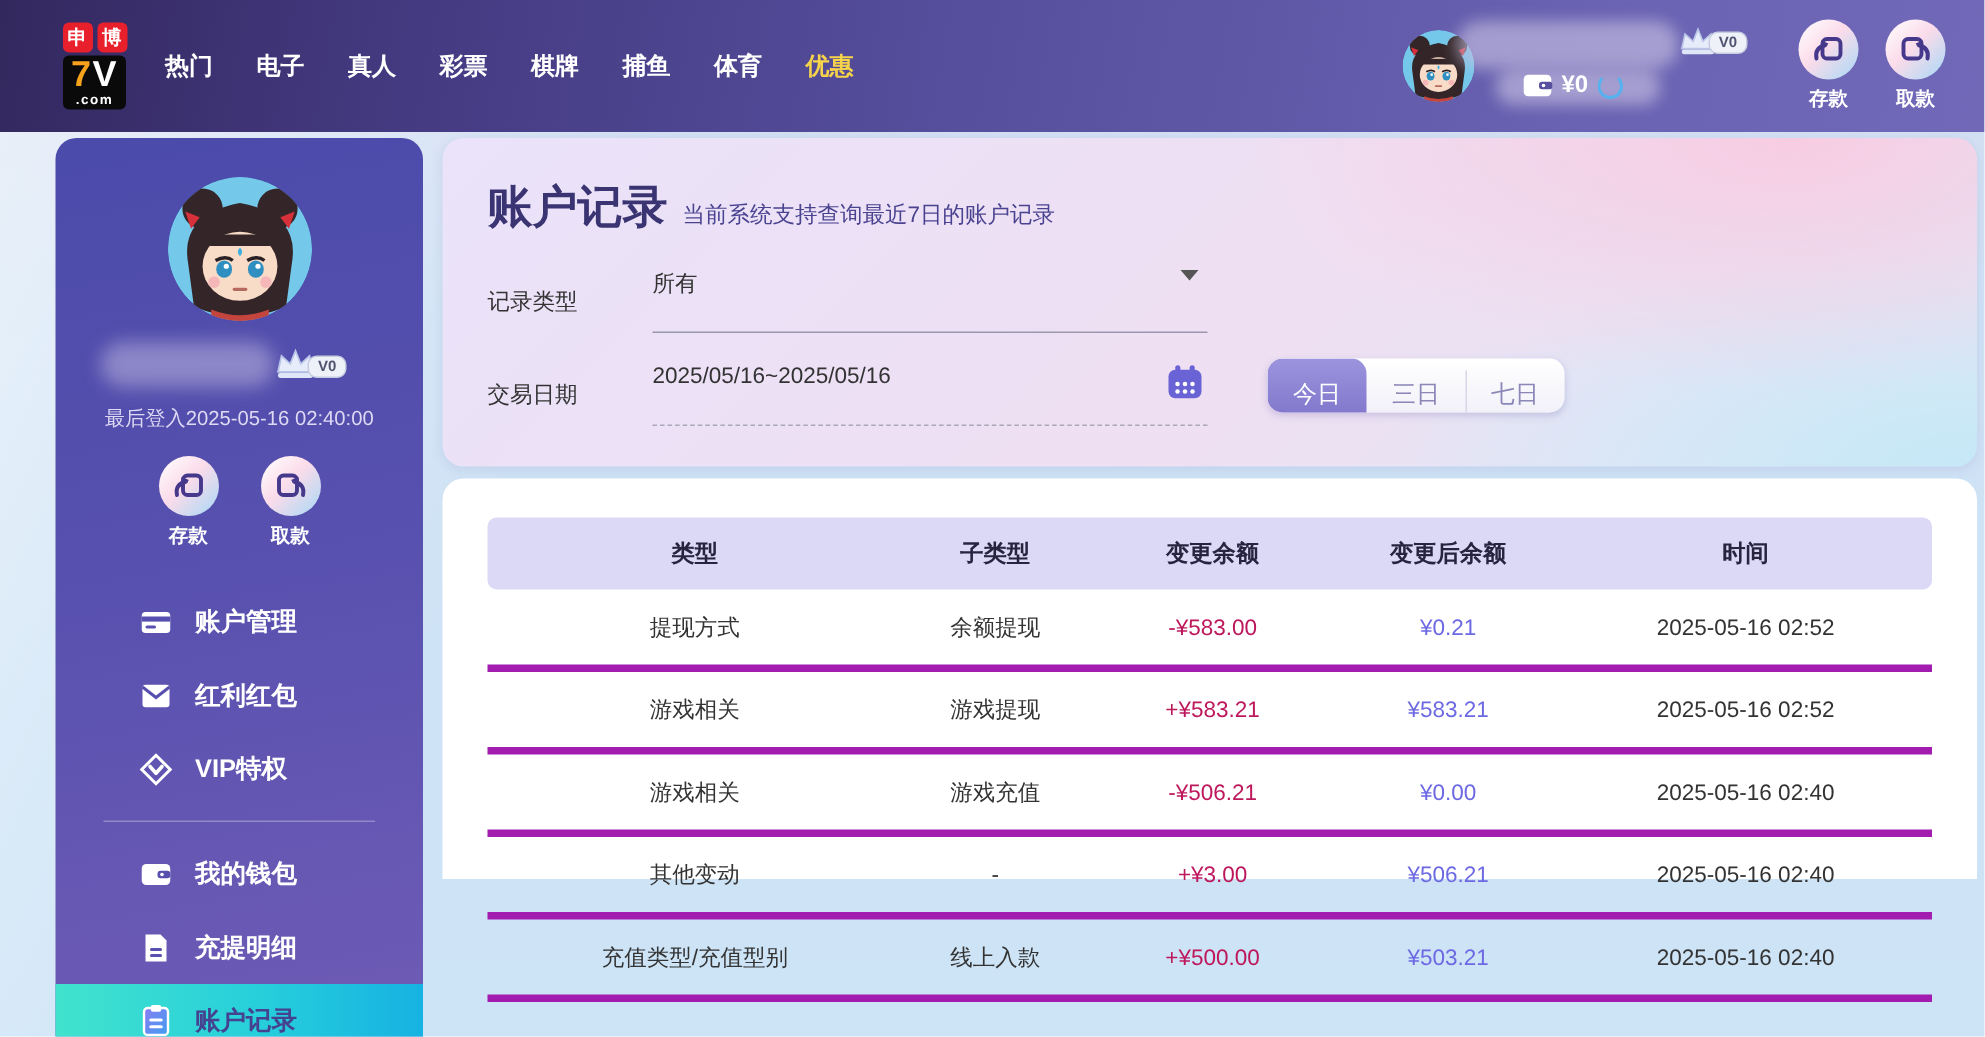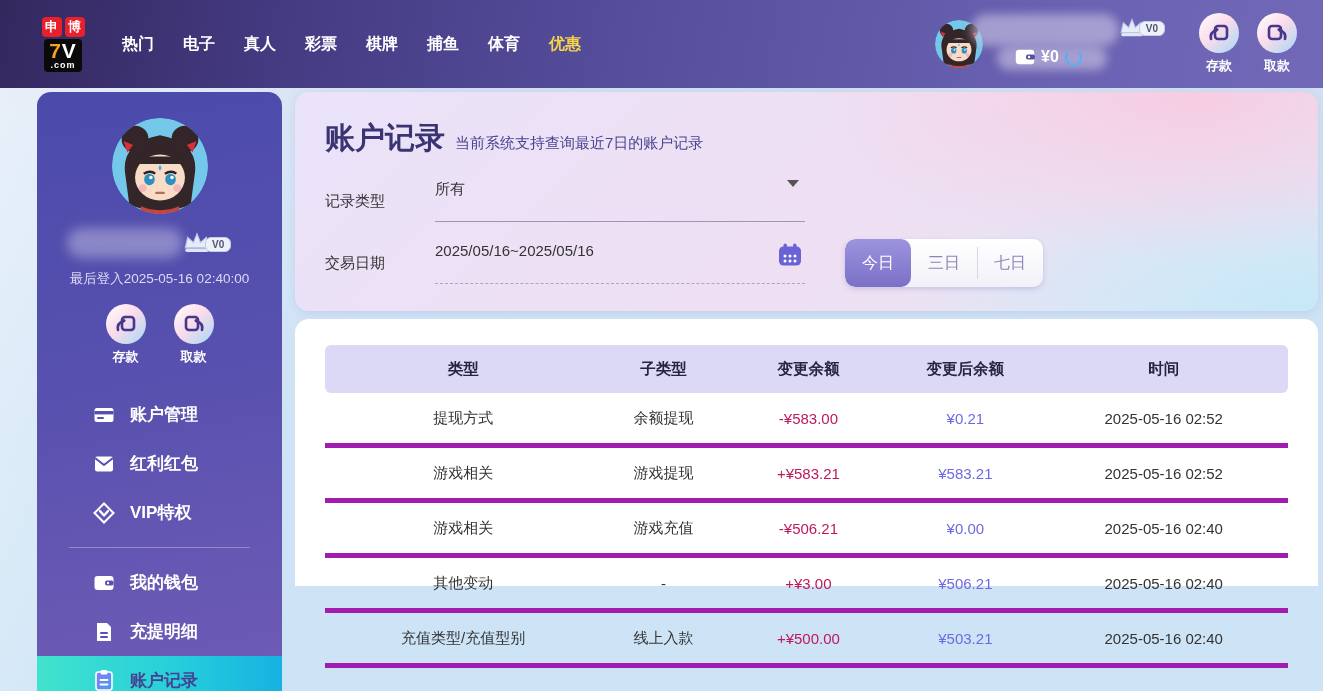--- a/index.html
+++ b/index.html
@@ -14,24 +14,24 @@
   
   .topbar {
     position:absolute; left:0; top:0; width:1323px; height:88px;
     background:linear-gradient(100deg,#33285e 0%,#453b83 22%,#57509e 50%,#6a62b2 80%,#7169b8 100%);
     display:flex; align-items:center; padding:0 26px 0 36px; z-index:5;
   }
   .logo { display:flex; flex-direction:column; align-items:center; width:54px; }
   .logo-badges { display:flex; gap:3px; margin-bottom:2px; }
   .logo-badge { width:20px; height:20px; background:#e8202c; border-radius:4px; color:#fff; font-weight:bold; font-size:13px; display:flex; align-items:center; justify-content:center; }
   .logo-box { background:#0a0a0a; border-radius:4px; padding:1px 5px 2px; text-align:center; line-height:1; }
-  .logo-7v { font-size:21px; font-weight:bold; letter-spacing:1px; }
+  .logo-7v { font-size:24px; font-weight:bold; letter-spacing:1px; }
   .logo-7 { color:#f6a21c; } .logo-v { color:#fff; }
   .logo-com { color:#fff; font-size:9px; font-weight:bold; letter-spacing:1px; }
-  .nav { display:flex; gap:29px; margin-left:32px; }
+  .nav { display:flex; gap:29px; margin-left:20px; }
   .nav-item { color:#fff; font-size:16px; font-weight:bold; cursor:pointer; white-space:nowrap; }
   .nav-item.hot { color:#f5d34a; }
   .user-cluster { margin-left:auto; display:flex; align-items:center; }
   .avatar-sm { width:48px; height:48px; border-radius:50%; overflow:hidden; flex:0 0 48px; }
   .user-col { position:relative; width:176px; height:60px; margin-left:6px; }
   .blur-pill { position:absolute; left:-18px; top:0; width:148px; height:32px; border-radius:16px;
     background:rgba(196,190,224,.65); filter:blur(5px); }
   .blur-pill.small2 { left:8px; top:32px; width:110px; height:24px; border-radius:12px; }
   .vip-wrap { position:absolute; right:0; top:2px; display:flex; align-items:flex-end; }
   .v0-tag { background:#eef1f8; border:1px solid #c6cde0; color:#4e5470; font-size:10px; font-weight:bold;
@@ -80,21 +80,21 @@
   .f-row.r1 { top:88px; } .f-row.r2 { top:150px; }
   .f-label { width:110px; font-size:15px; color:#333; }
   .f-field { width:370px; height:42px; display:flex; align-items:flex-start; position:relative; cursor:pointer; }
   .f-field.select { border-bottom:1px solid #9a98ac; }
   .f-field.date { border-bottom:1px dashed #a9a8b8; }
   .f-value { font-size:15px; color:#333; }
   .caret-down { position:absolute; right:6px; width:0; height:0;
     border-left:6px solid transparent; border-right:6px solid transparent; border-top:7px solid #555; }
   .cal-ico { position:absolute; right:2px; }
   .range-group {
-    position:absolute; left:550px; top:147px; height:48px; display:flex;
+    position:absolute; left:550px; top:147px; height:36px; display:flex;
     background:linear-gradient(180deg,#ffffff,#f2f1f9); border-radius:10px;
     box-shadow:0 2px 5px rgba(110,100,170,.25); overflow:hidden;
   }
   .range-btn { width:66px; height:48px; display:flex; align-items:center; justify-content:center;
     font-size:16px; color:#8b87b8; cursor:pointer; position:relative; }
   .range-btn.sep::before { content:""; position:absolute; left:0; top:8px; bottom:8px; width:1px; background:#d8d6e8; }
   .range-btn.active { background:linear-gradient(180deg,#9c94dd 0%,#7a70c8 100%); color:#fff; border-radius:10px; }
   
   .table-card {
     position:absolute; left:295px; top:319px; width:1023px; height:267px;

